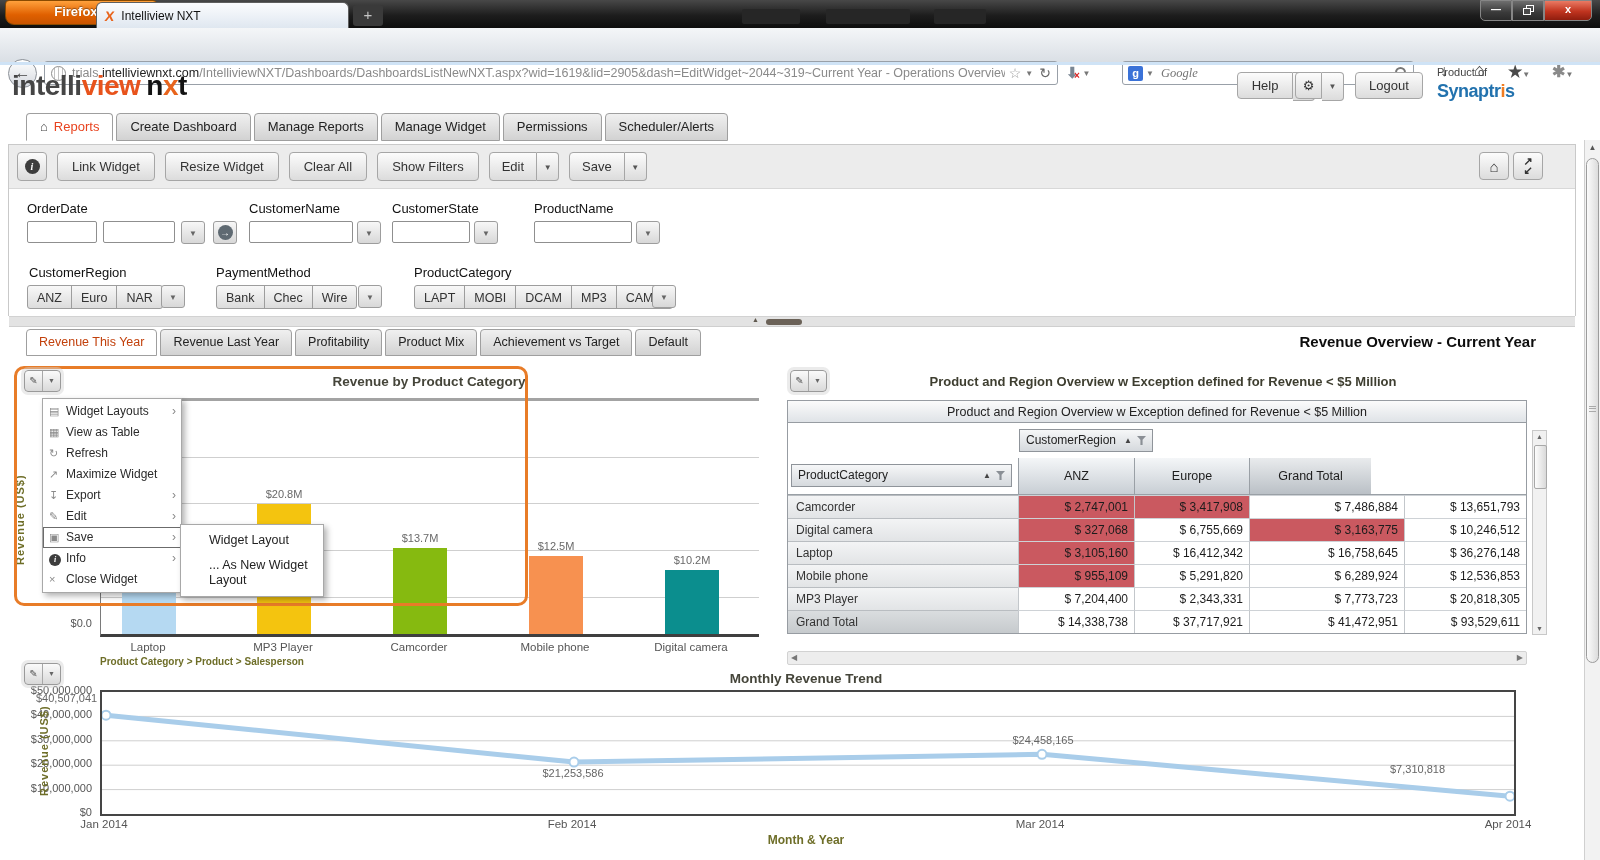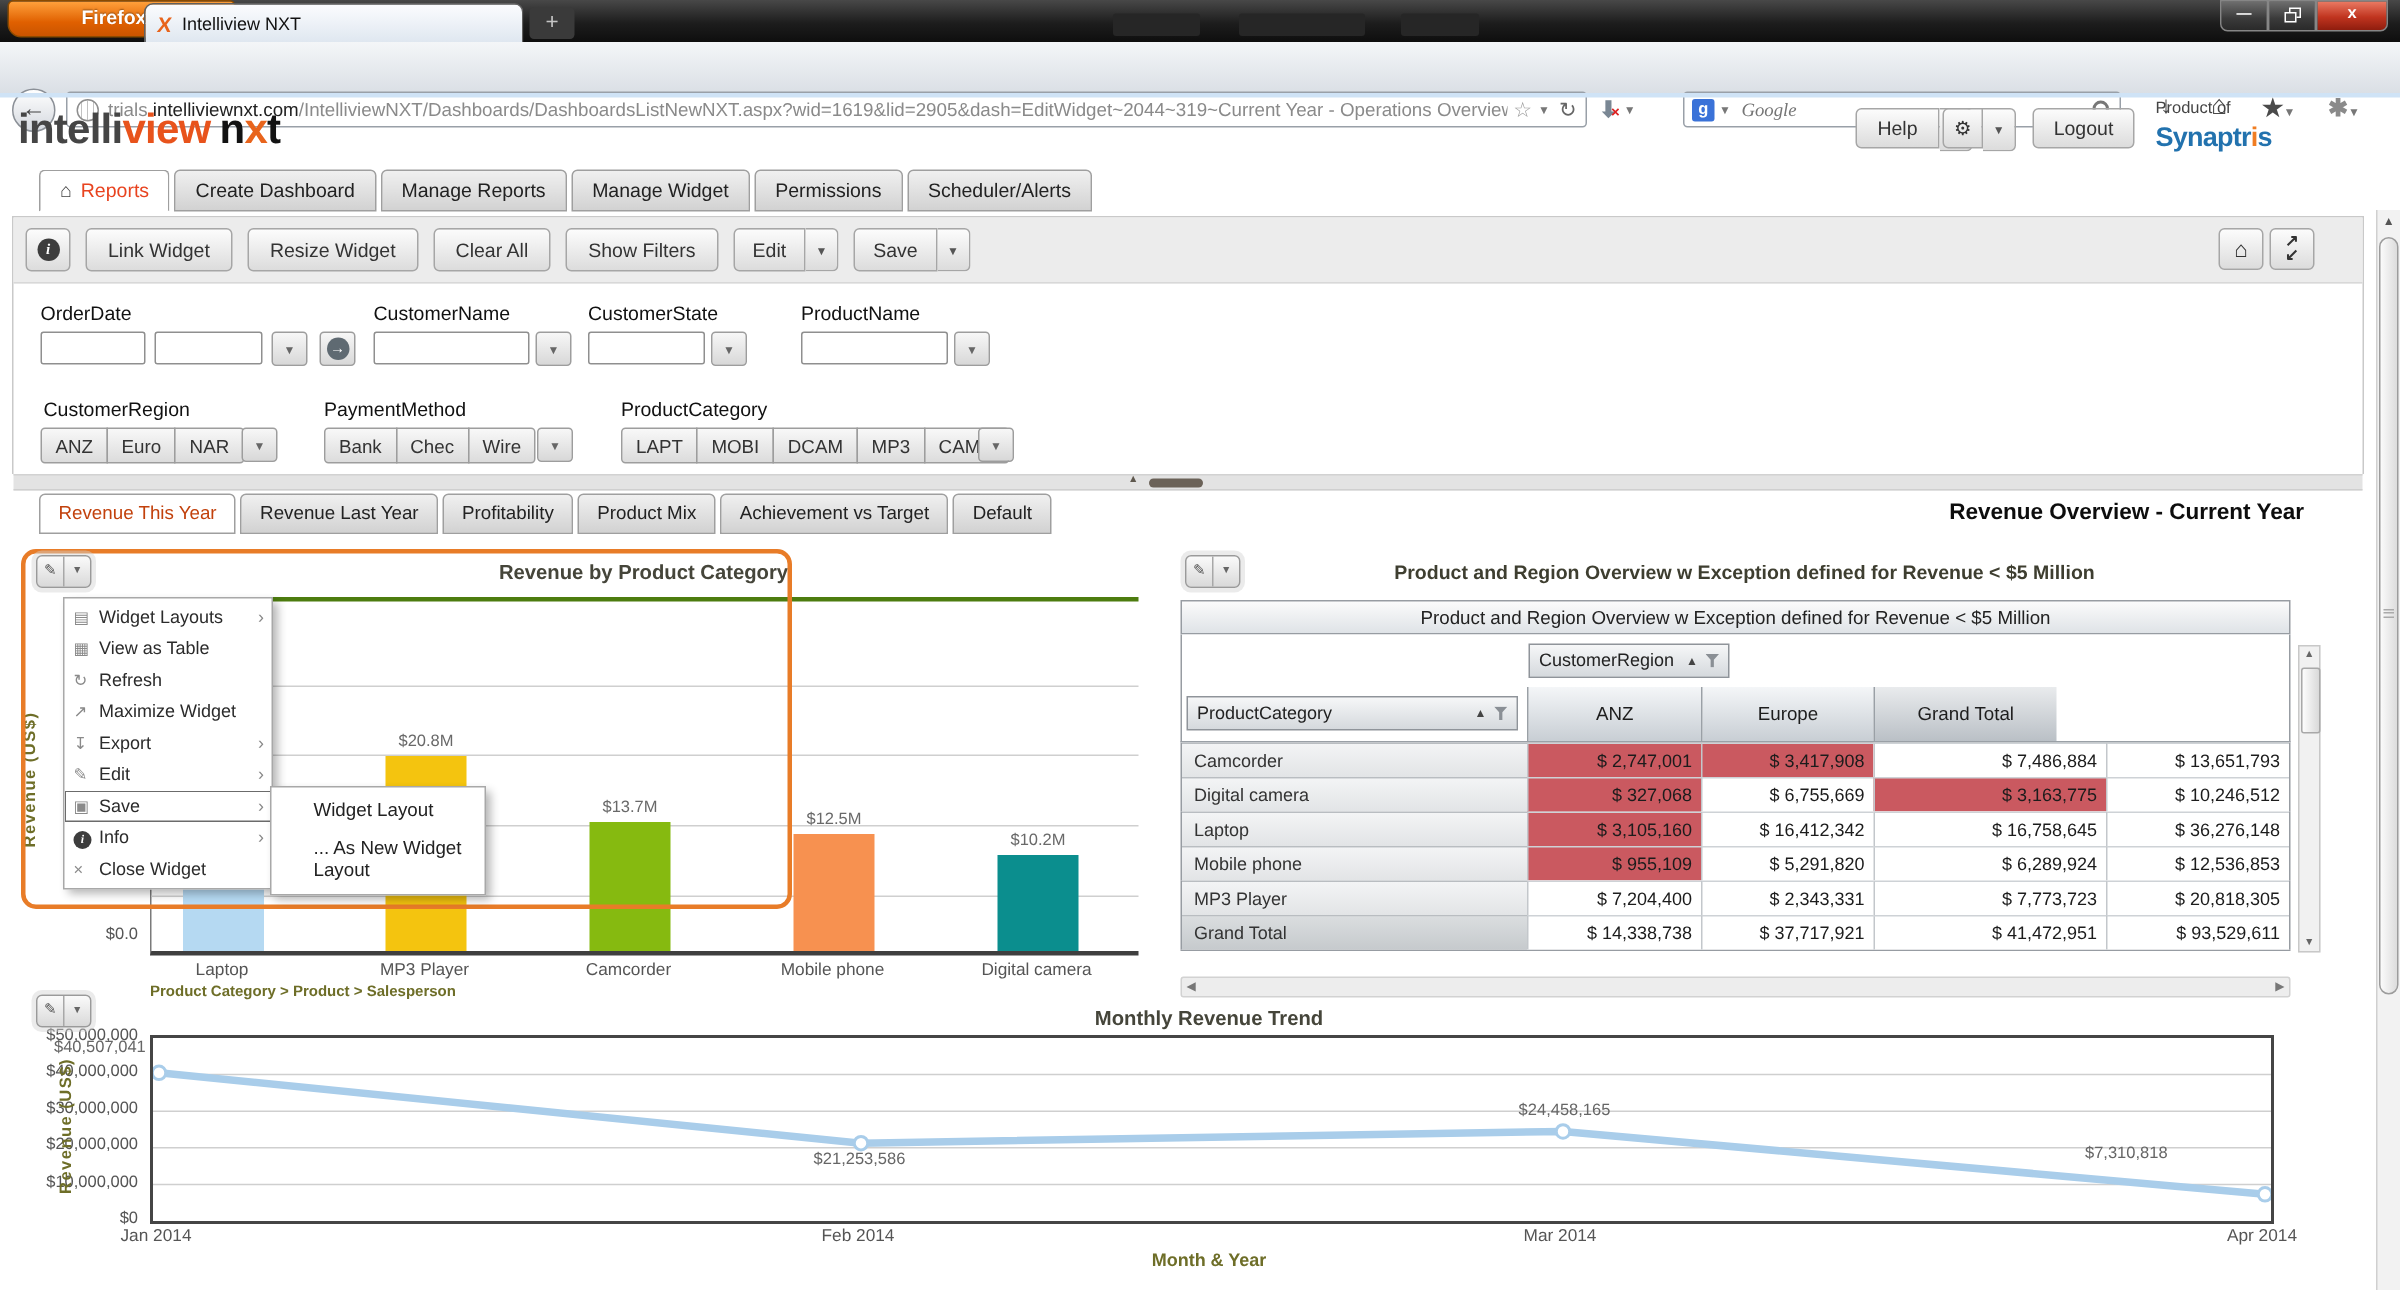--- a/index.html
+++ b/index.html
@@ -130,21 +130,21 @@
   .widget-btn{position:absolute;display:flex;border:1px solid #9a9a9a;border-radius:4px;
     background:linear-gradient(#fafafa,#d9d9d9);box-shadow:0 0 0 3px rgba(210,210,210,.45);z-index:7;}
   .wseg{width:17px;height:20px;line-height:20px;text-align:center;font-size:10px;color:#555;}
   .wseg.ddp{border-left:1px solid #a8a8a8;font-size:7px;color:#666;}
   .chart-title{position:absolute;text-align:center;font-weight:bold;font-size:13.5px;color:#45453a;}
   .olive{color:#6e6e28;}
   
   #bar-outline{position:absolute;left:14px;top:366px;width:508px;height:234px;border:3px solid #e87c28;
     border-radius:10px;z-index:5;pointer-events:none;}
   #bar-plot{position:absolute;left:100px;top:398px;width:658px;height:233px;background:#fff;
-    border-top:3px solid #4d7c0f;border-bottom:3px solid #3f3f3f;border-left:1px solid #7a7a7a;z-index:1;}
+    border-top:3px solid #a3a3a3;border-bottom:3px solid #3f3f3f;border-left:1px solid #7a7a7a;z-index:1;}
   .hgrid{position:absolute;left:0;right:0;height:1px;background:#cfcfcf;}
   .bar{position:absolute;bottom:0;}
   .bar-vlabel{position:absolute;width:90px;text-align:center;font-size:11px;color:#696969;}
   #bar-zero{position:absolute;left:26px;top:617px;width:66px;text-align:right;font-size:11px;color:#555;}
   #bar-xlabels{position:absolute;left:100px;top:641px;width:658px;height:14px;}
   .bar-xlabel{position:absolute;width:120px;text-align:center;font-size:11.5px;color:#555;}
   #bar-breadcrumb{position:absolute;left:100px;top:656px;width:658px;text-align:left;
     font-size:10px;font-weight:bold;}
   .vlabel{position:absolute;writing-mode:vertical-rl;transform:rotate(180deg);text-align:center;
     font-size:11px;font-weight:bold;letter-spacing:1px;}

